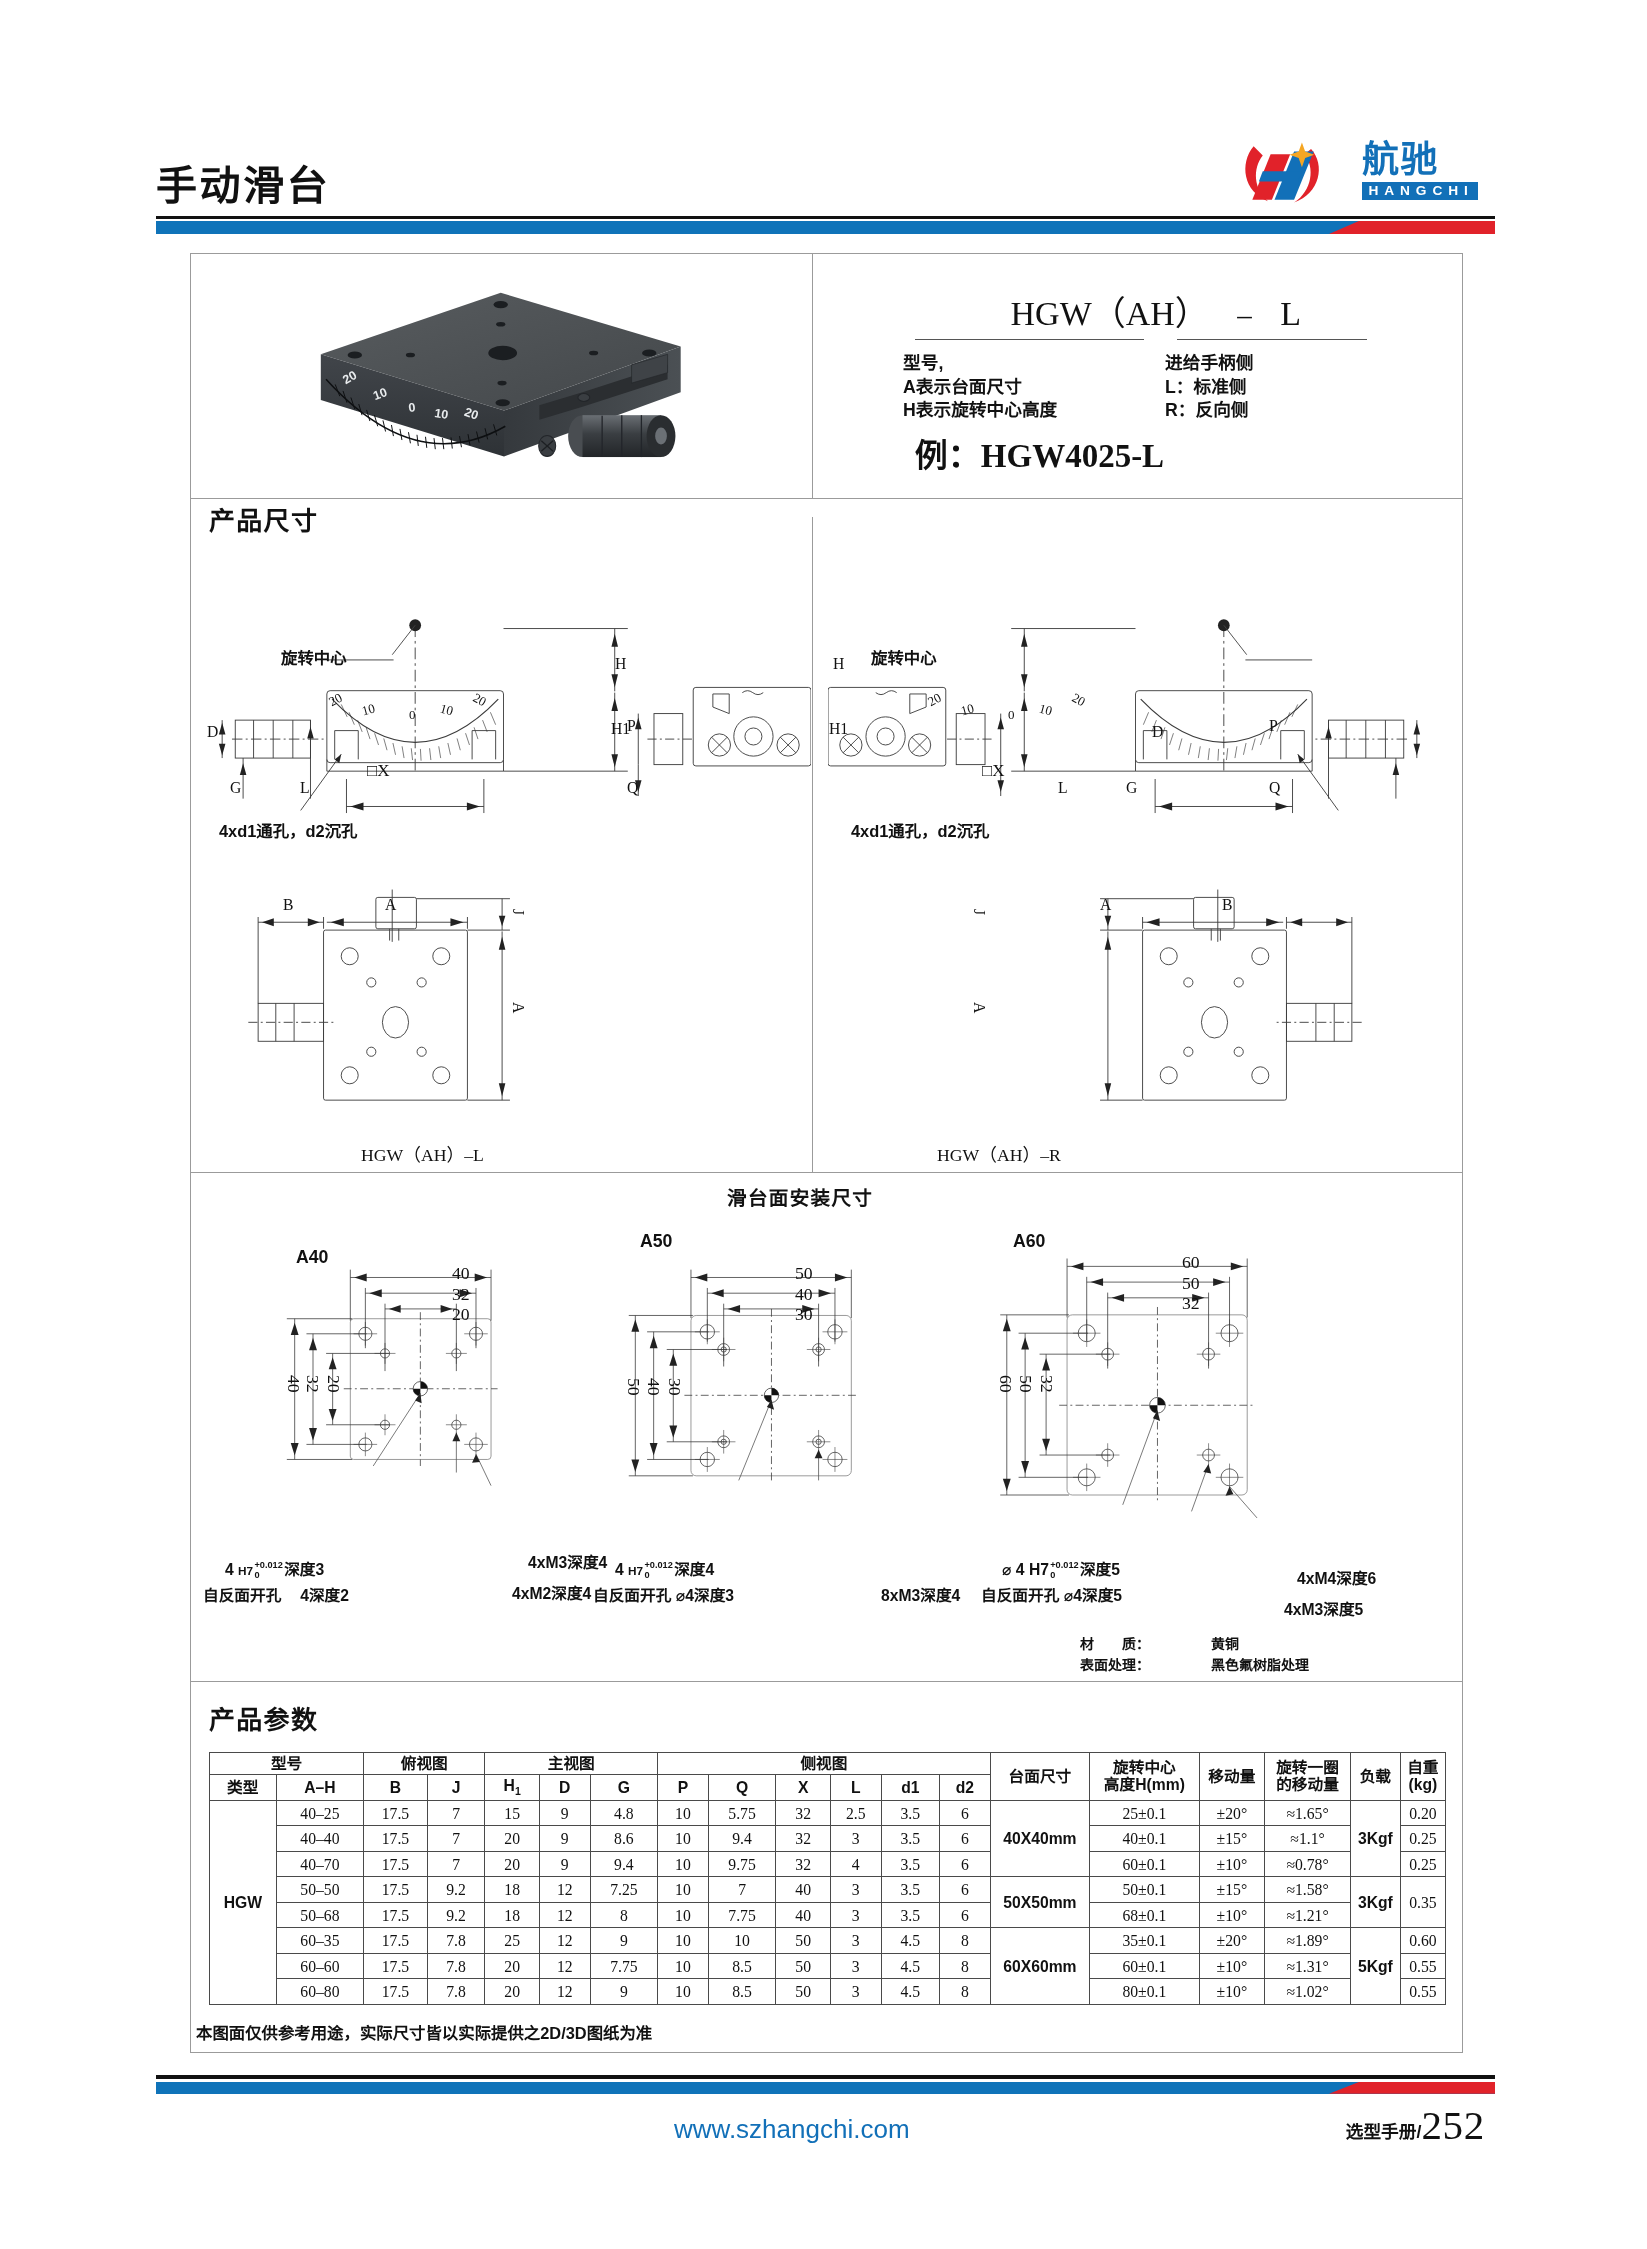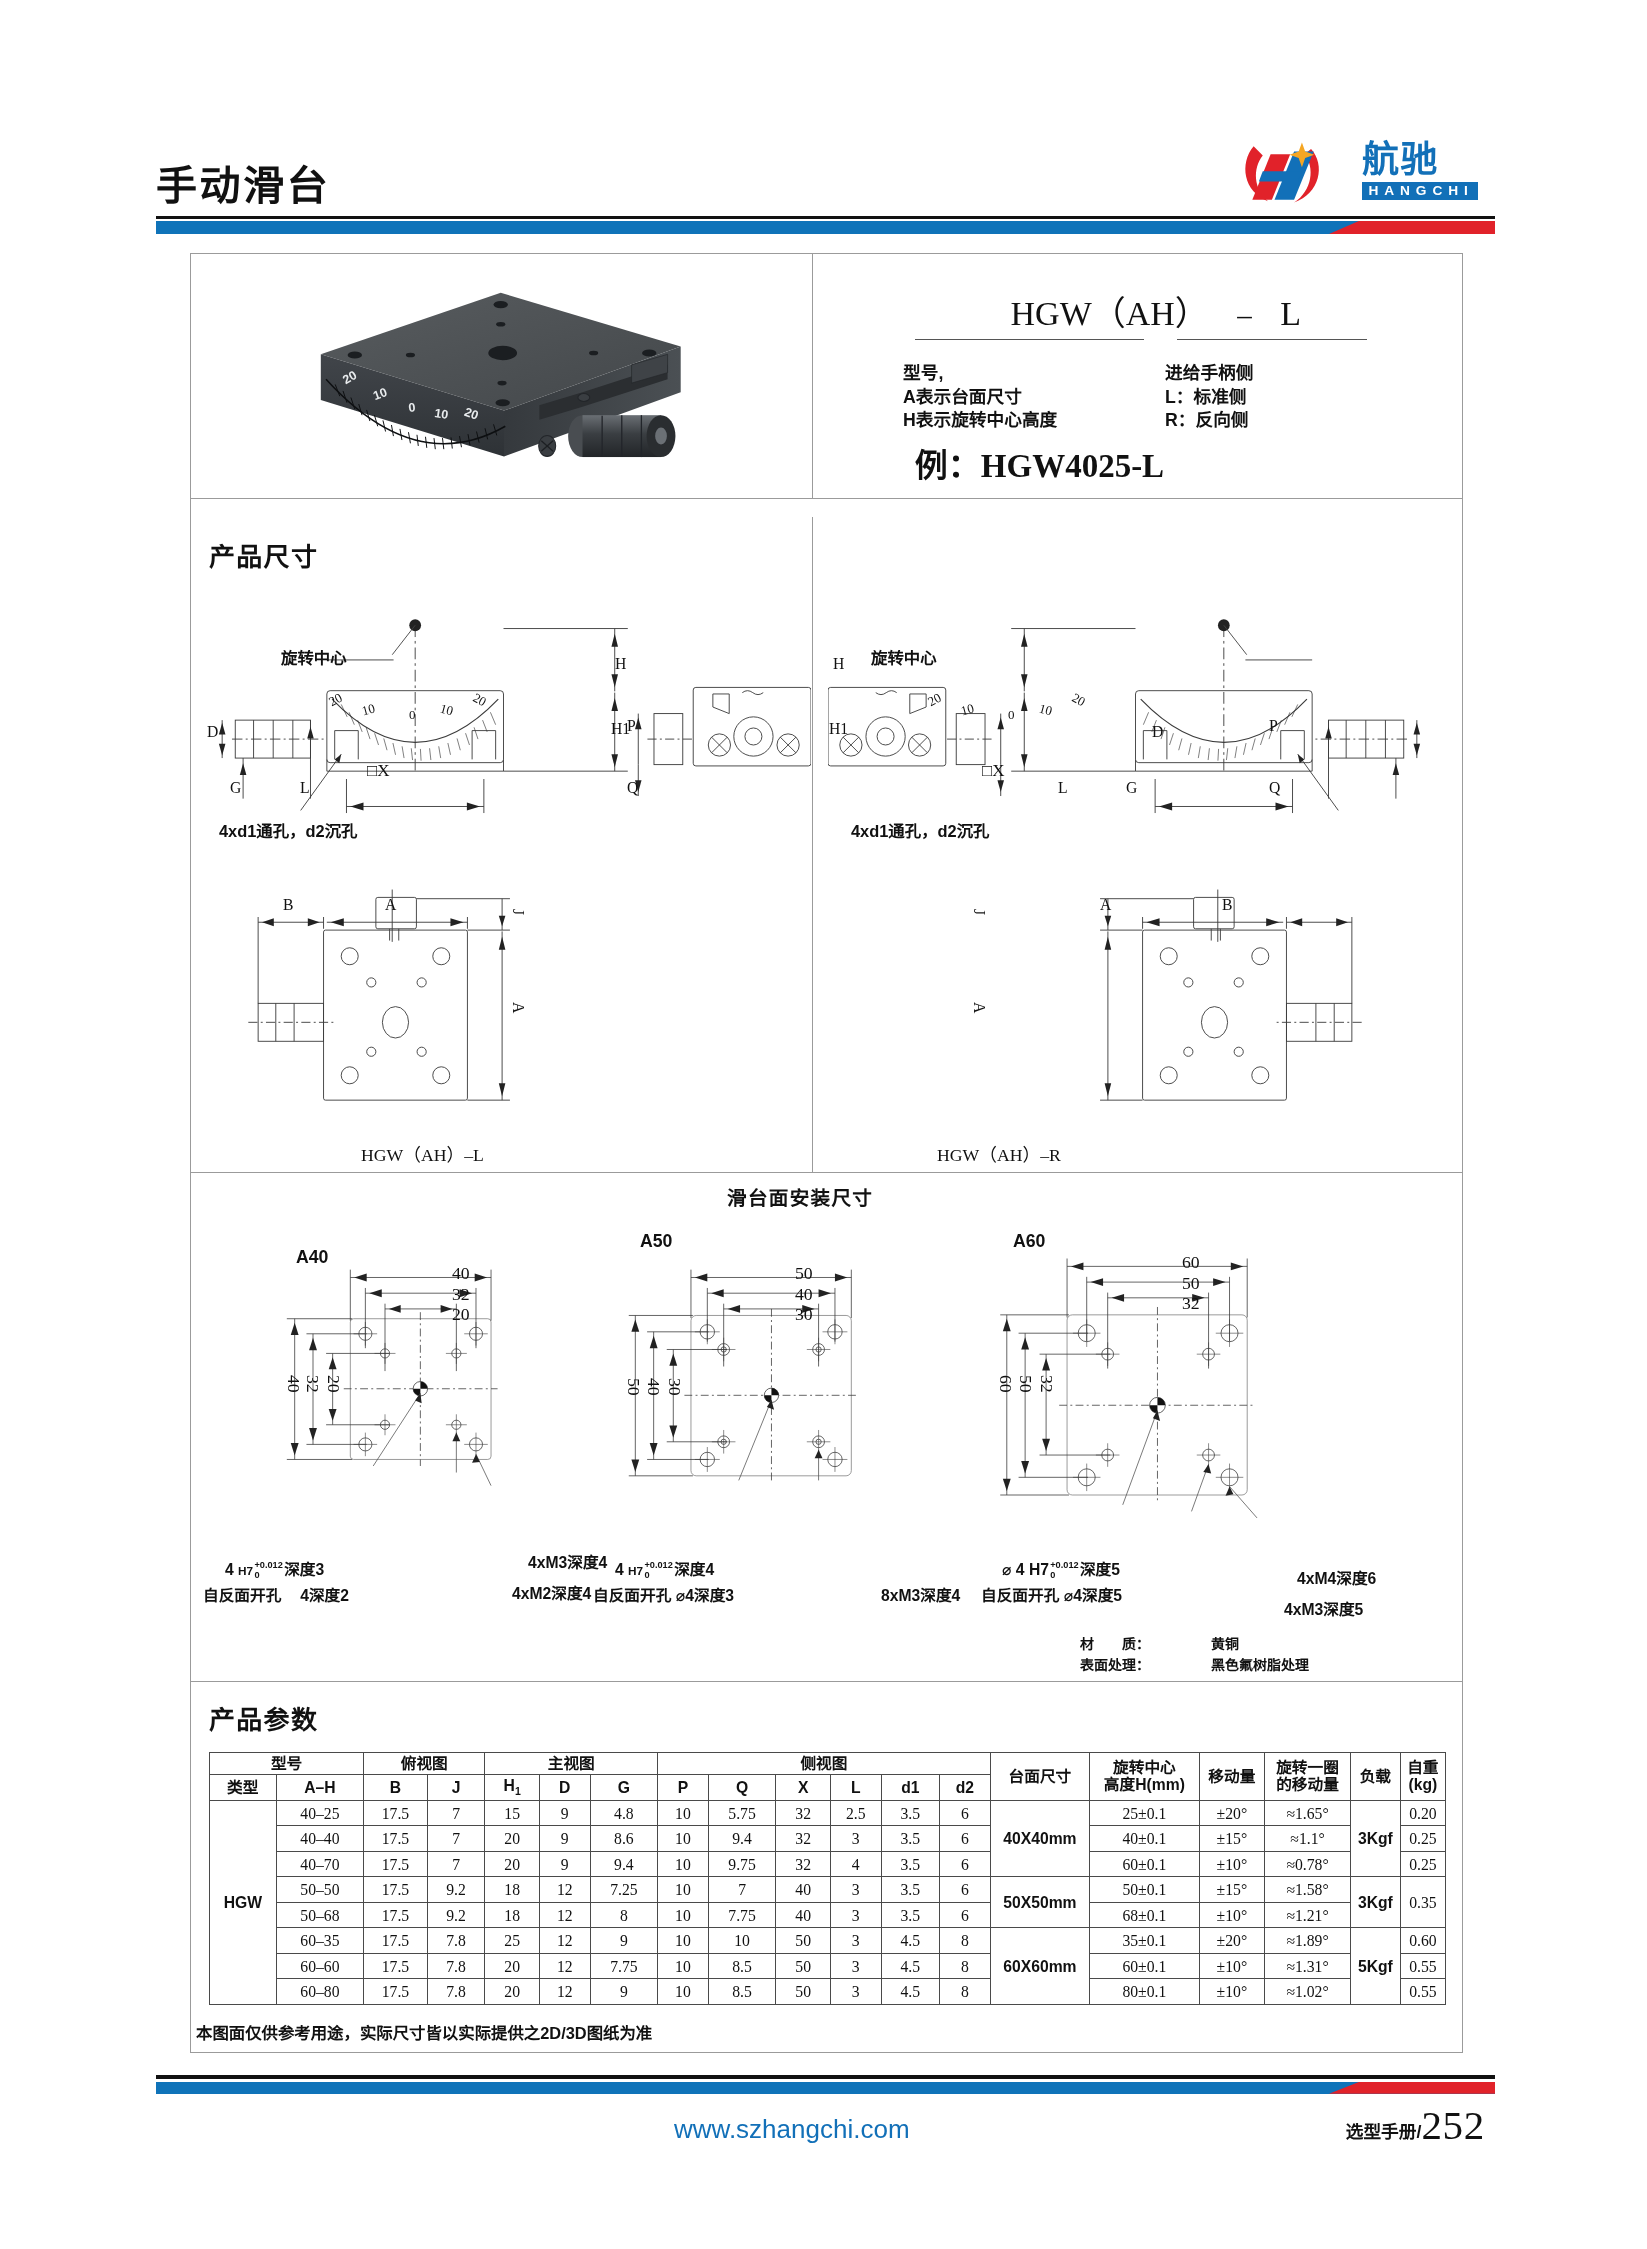--- a/index.html
+++ b/index.html
@@ -37,21 +37,21 @@
   
   .model-panel{position:absolute;left:903px;top:274px;width:524px;}
   .model-h{font-size:33px;font-weight:700;letter-spacing:2px;text-align:center;}
   .model-code{display:flex;align-items:baseline;justify-content:center;gap:6.5px;margin-top:11.8px;font-size:34px;font-family:"Liberation Serif","DejaVu Serif",serif;}
   .mc-a{font-weight:400;}
   .mc-dash{font-size:29px;padding:0 22px;}
   .mc-l{font-weight:400;padding-right:18.3px;}
   .model-underlines{position:relative;height:2.6px;margin-top:3.9px;}
   .ul1{position:absolute;left:11.8px;top:0;width:229px;height:1.3px;background:#555;}
   .ul2{position:absolute;left:274px;top:0;width:190px;height:1.3px;background:#555;}
-  .model-desc{display:flex;margin-top:21px;}
+  .model-desc{display:flex;margin-top:11px;}
   .md-left{width:262px;}
   .md-right{width:249px;}
   .md-left div,.md-right div{font-size:17.7px;line-height:1.32;font-weight:600;}
   .model-eg{margin-top:6.5px;font-size:33px;font-weight:700;padding-left:11.8px;font-family:"Liberation Serif","DejaVu Serif",serif;}
 
   
   .sec-h{position:absolute;font-size:26px;font-weight:700;letter-spacing:1.3px;}
 
   
   .dlabel{position:absolute;font-size:15.7px;font-family:"Liberation Serif","DejaVu Serif",serif;color:#111;white-space:nowrap;}
@@ -238,21 +238,21 @@
       </div>
       <div class="md-right">
         <div>进给手柄侧</div>
         <div>L：标准侧</div>
         <div>R：反向侧</div>
       </div>
     </div>
     <div class="model-eg">例：HGW4025-L</div>
   </div>
 
-  <div class="sec-h" style="left:209px;top:536px;">产品尺寸</div>
+  <div class="sec-h" style="left:209px;top:500px;">产品尺寸</div>
 
   <svg style="position:absolute;left:196px;top:563px;" width="615" height="275" viewBox="0 0 940 420">
     <g stroke="#3c3c3c" fill="none" stroke-width="1.4">
 
       <rect x="200" y="195" width="270" height="110" rx="5"></rect>
       <path d="M200 300 L200 318 L470 318 L470 300"></path>
 
       <path d="M208 208 Q335 340 462 208" stroke-width="1.8"></path>
 
       <g stroke-width="1">

